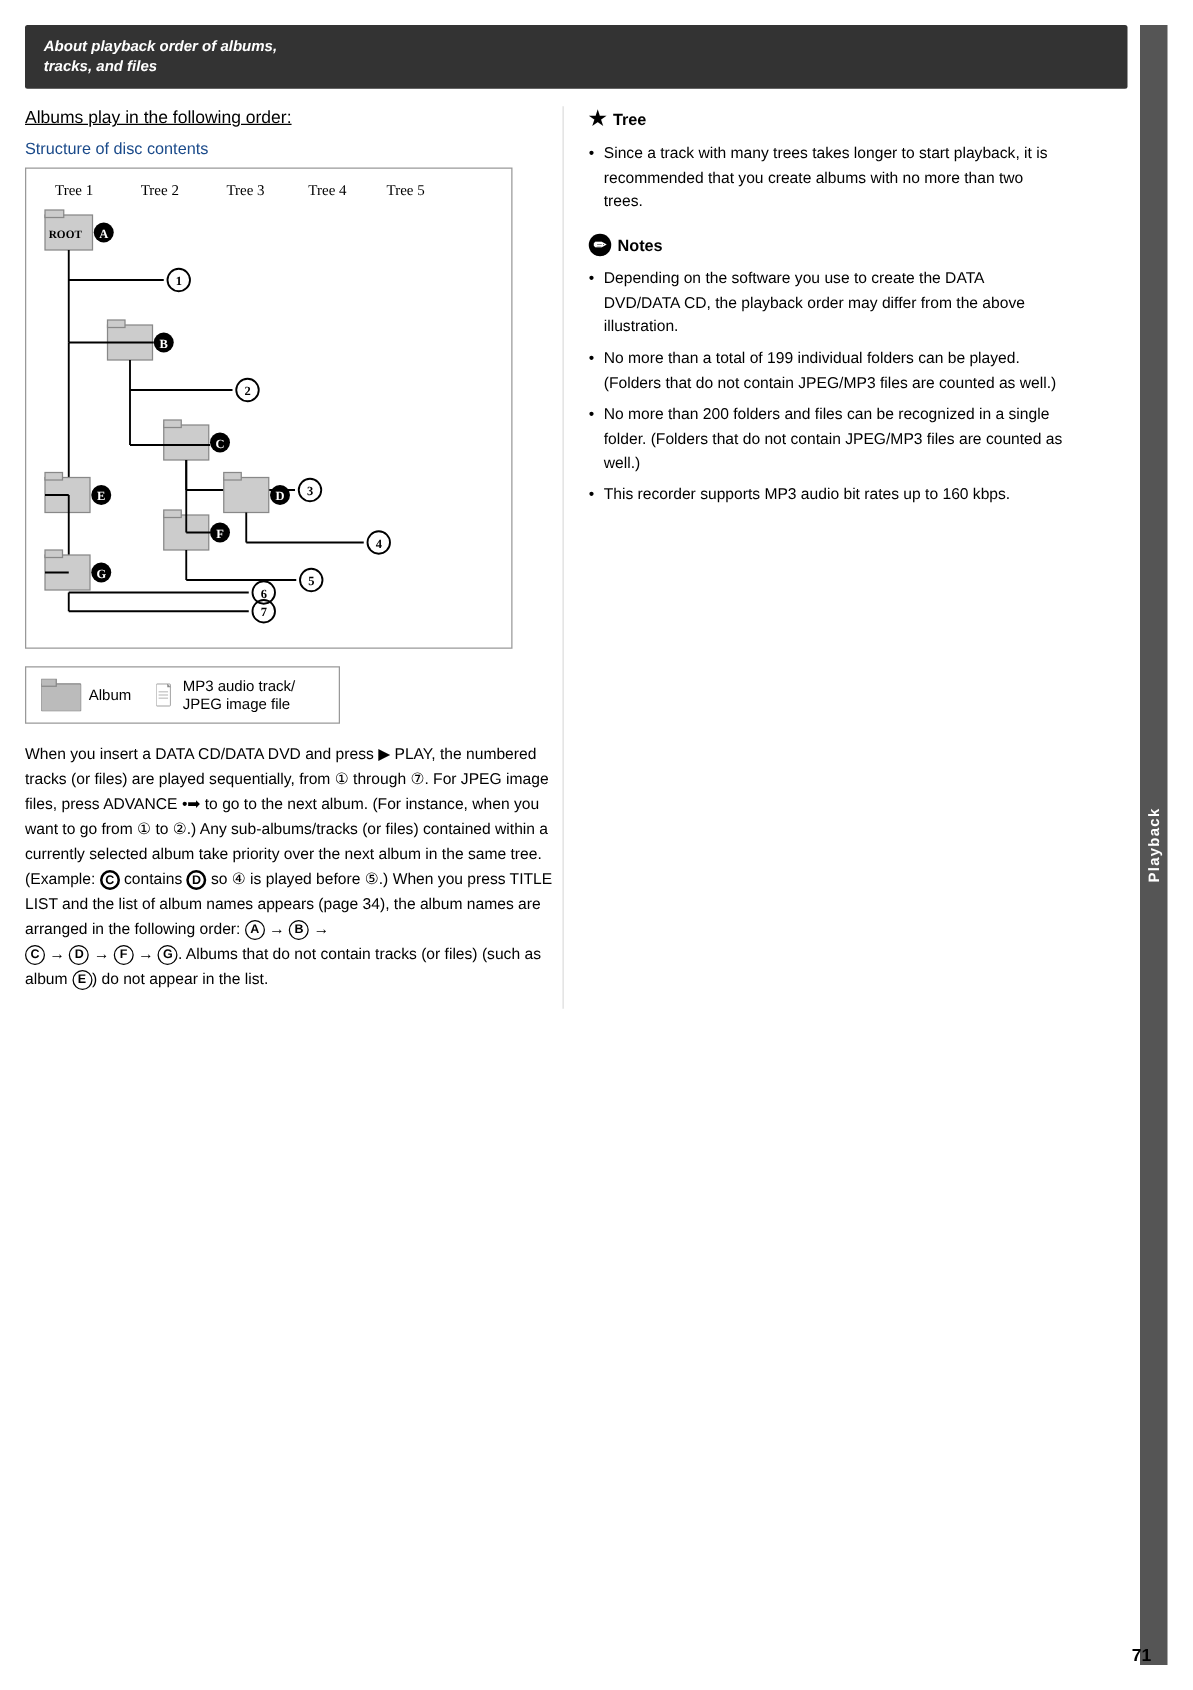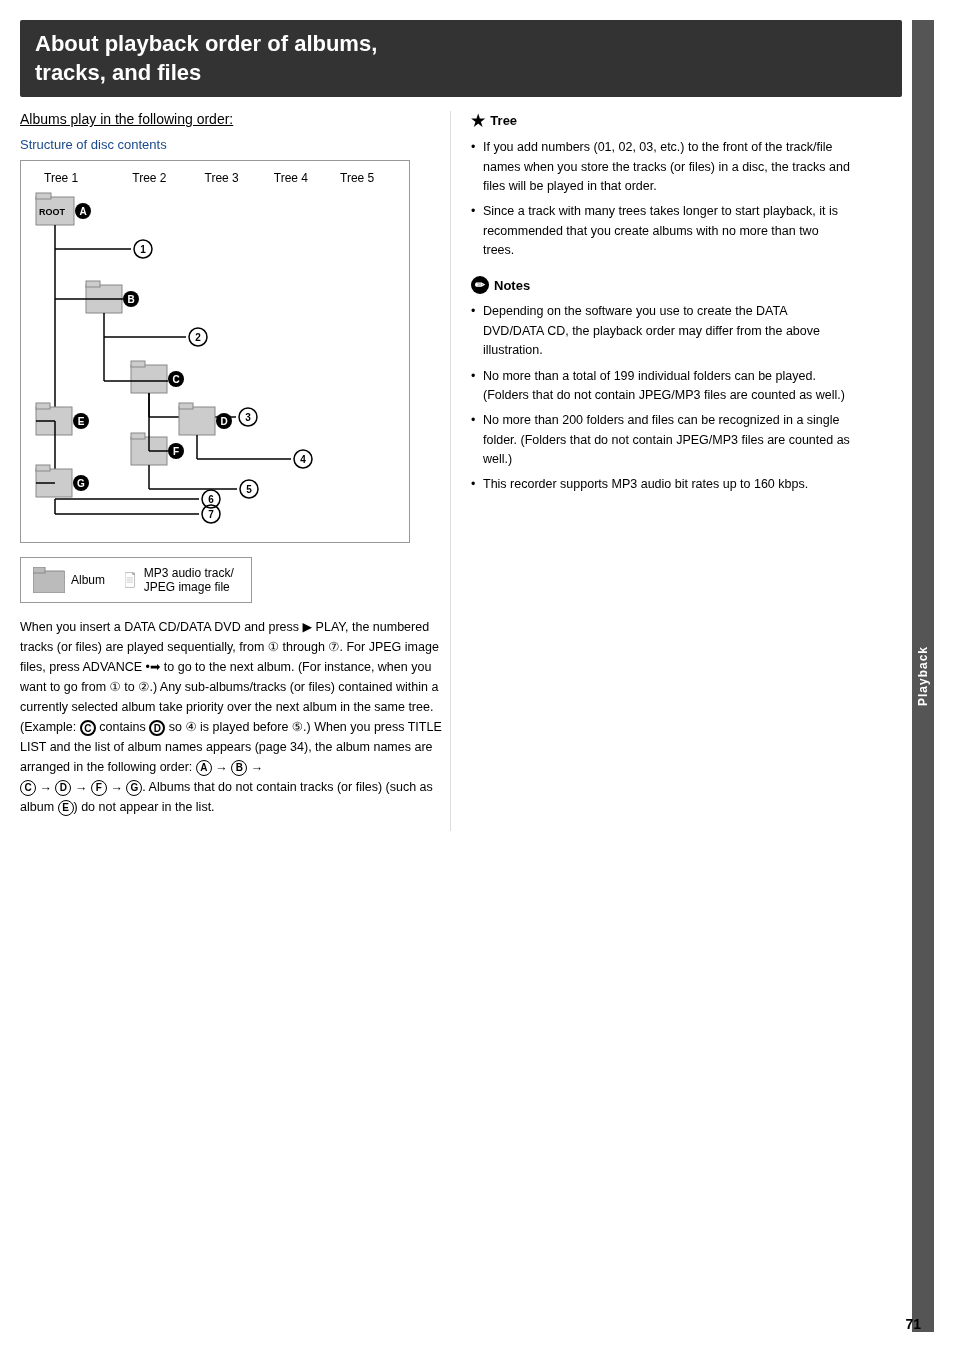--- a/index.html
+++ b/index.html
@@ -42,23 +42,24 @@
     }
 
     .title-box {
       background: #333;
       color: #fff;
       padding: 10px 15px;
       margin-bottom: 14px;
       border-radius: 2px;
     }
     .title-box h1 {
-      font-size: 22px;
+      font-size: 12px;
       font-weight: bold;
       line-height: 1.3;
+      font-style: italic;
     }
 
     .section-title {
       font-weight: normal;
       color: #1a4a8a;
       font-size: 13px;
       margin-bottom: 8px;
       margin-top: 6px;
     }
 
@@ -67,40 +68,41 @@
       margin-bottom: 10px;
       text-decoration: underline;
     }
 
     
     .disc-diagram {
       border: 1px solid #999;
       padding: 10px;
       margin-bottom: 14px;
       width: 390px;
+      font-family: Liberation Serif, serif;
     }
 
     .tree-labels {
       display: flex;
       font-size: 12px;
       padding-left: 5px;
       margin-bottom: 4px;
       gap: 0;
     }
 
     
     .diagram-svg {
       width: 370px;
       height: 340px;
     }
 
     .legend-box {
       border: 1px solid #999;
       padding: 8px 12px;
-      width: 232px;
+      width: 252px;
       margin-bottom: 14px;
       display: flex;
       align-items: center;
       gap: 20px;
     }
 
     .legend-item {
       display: flex;
       align-items: center;
       gap: 6px;
@@ -212,21 +214,21 @@
       <div class="left-col">
 
         <p class="intro-text">Albums play in the following order:</p>
 
         <div class="section-title">Structure of disc contents</div>
 
         <div class="disc-diagram">
           
           <div class="tree-labels">
             <span style="margin-left:8px; margin-right:38px;">Tree 1</span>
-            <span style="margin-right:38px;margin-left:16px;">Tree 2</span>
+            <span style="margin-right:38px;">Tree 2</span>
             <span style="margin-right:35px;">Tree 3</span>
             <span style="margin-right:32px;">Tree 4</span>
             <span>Tree 5</span>
           </div>
 
           
           <svg class="diagram-svg" viewBox="0 0 370 340" xmlns="http://www.w3.org/2000/svg">
 
             <rect x="5" y="8" width="38" height="28" rx="0" fill="#ccc" stroke="#888" stroke-width="1"></rect>
             <rect x="5" y="4" width="15" height="6" rx="0" fill="#ccc" stroke="#888" stroke-width="1"></rect>
@@ -347,21 +349,20 @@
       </div>
 
       <div class="right-column">
 
         <div class="hints-section">
           <div class="hints-title">
             <span class="gear-icon-text">★</span>
             <strong>Tree</strong>
           </div>
           <ul class="bullet-list">
-            <li>If you add numbers (01, 02, 03, etc.) to the front of the track/file names when you store the tracks (or files) in a disc, the tracks and files will be played in that order.</li>
             <li>Since a track with many trees takes longer to start playback, it is recommended that you create albums with no more than two trees.</li>
           </ul>
         </div>
 
         <div class="notes-section">
           <div class="notes-title">
             <span style="display:inline-block;width:18px;height:18px;background:#000;border-radius:50%;text-align:center;line-height:18px;color:#fff;font-size:12px;font-weight:bold;">✏</span>
             <strong>Notes</strong>
           </div>
           <ul class="bullet-list">

